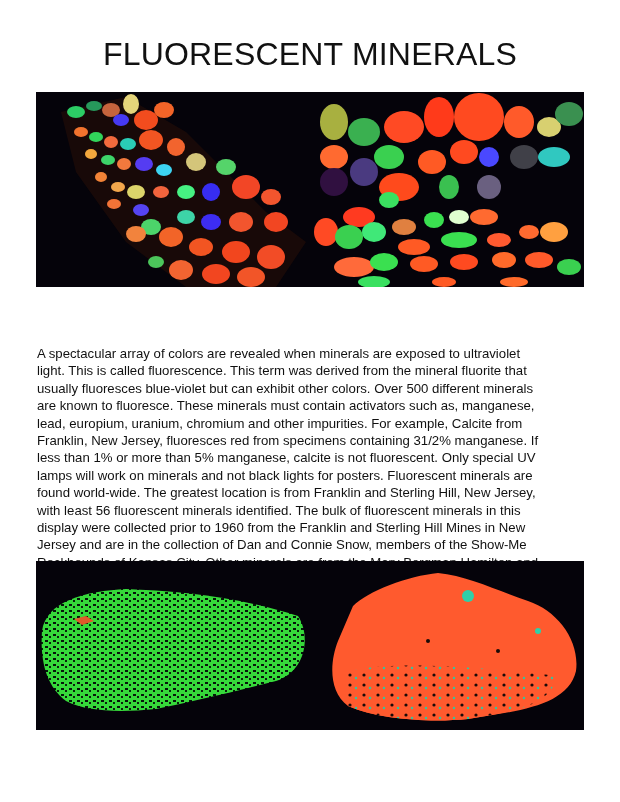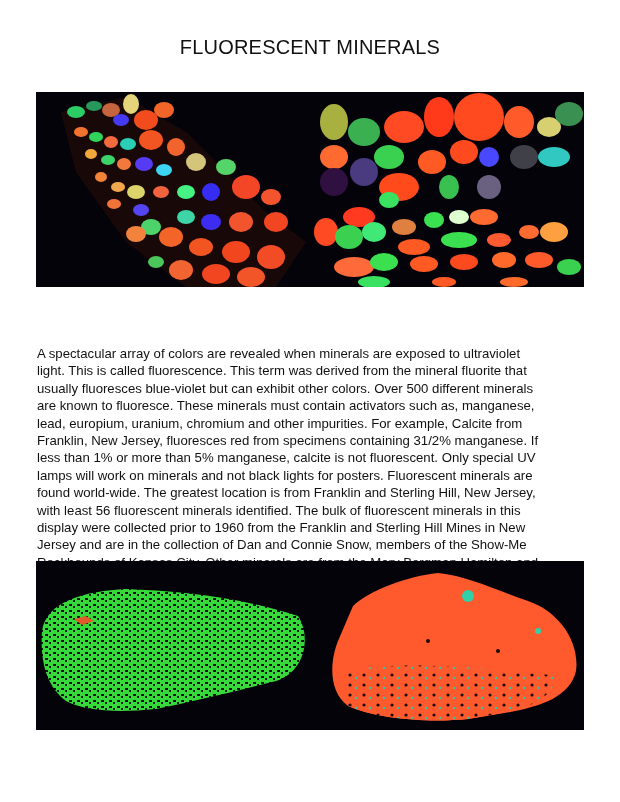--- a/index.html
+++ b/index.html
@@ -1,17 +1,17 @@
 <!DOCTYPE html>
 <html><head>
 <meta charset="utf-8">
 <style>
   html, body { margin: 0; padding: 0; background: #ffffff; }
   body { width: 620px; height: 802px; position: relative; overflow: hidden; font-family: "Liberation Sans", sans-serif; color: #111; }
-  .title { position: absolute; top: 36px; left: 0; width: 620px; text-align: center; font-size: 20px; letter-spacing: 0.2px; color: #111; }
+  .title { position: absolute; top: 36px; left: 0; width: 620px; text-align: center; font-size: 32px; letter-spacing: 0.2px; color: #111; }
   .photo { position: absolute; background: #05030a; overflow: hidden; }
   .photo svg { display: block; width: 100%; height: 100%; }
   .body-text { position: absolute; top: 317px; left: 37px; width: 556px; font-size: 13.2px; line-height: 17.4px; color: #111; white-space: pre-line; margin-top: 28px; }
 </style>
 </head>
 <body>
 
 <div class="title">FLUORESCENT MINERALS</div>
 
 <div class="photo" style="left:36px; top:92px; width:278px; height:195px;">

